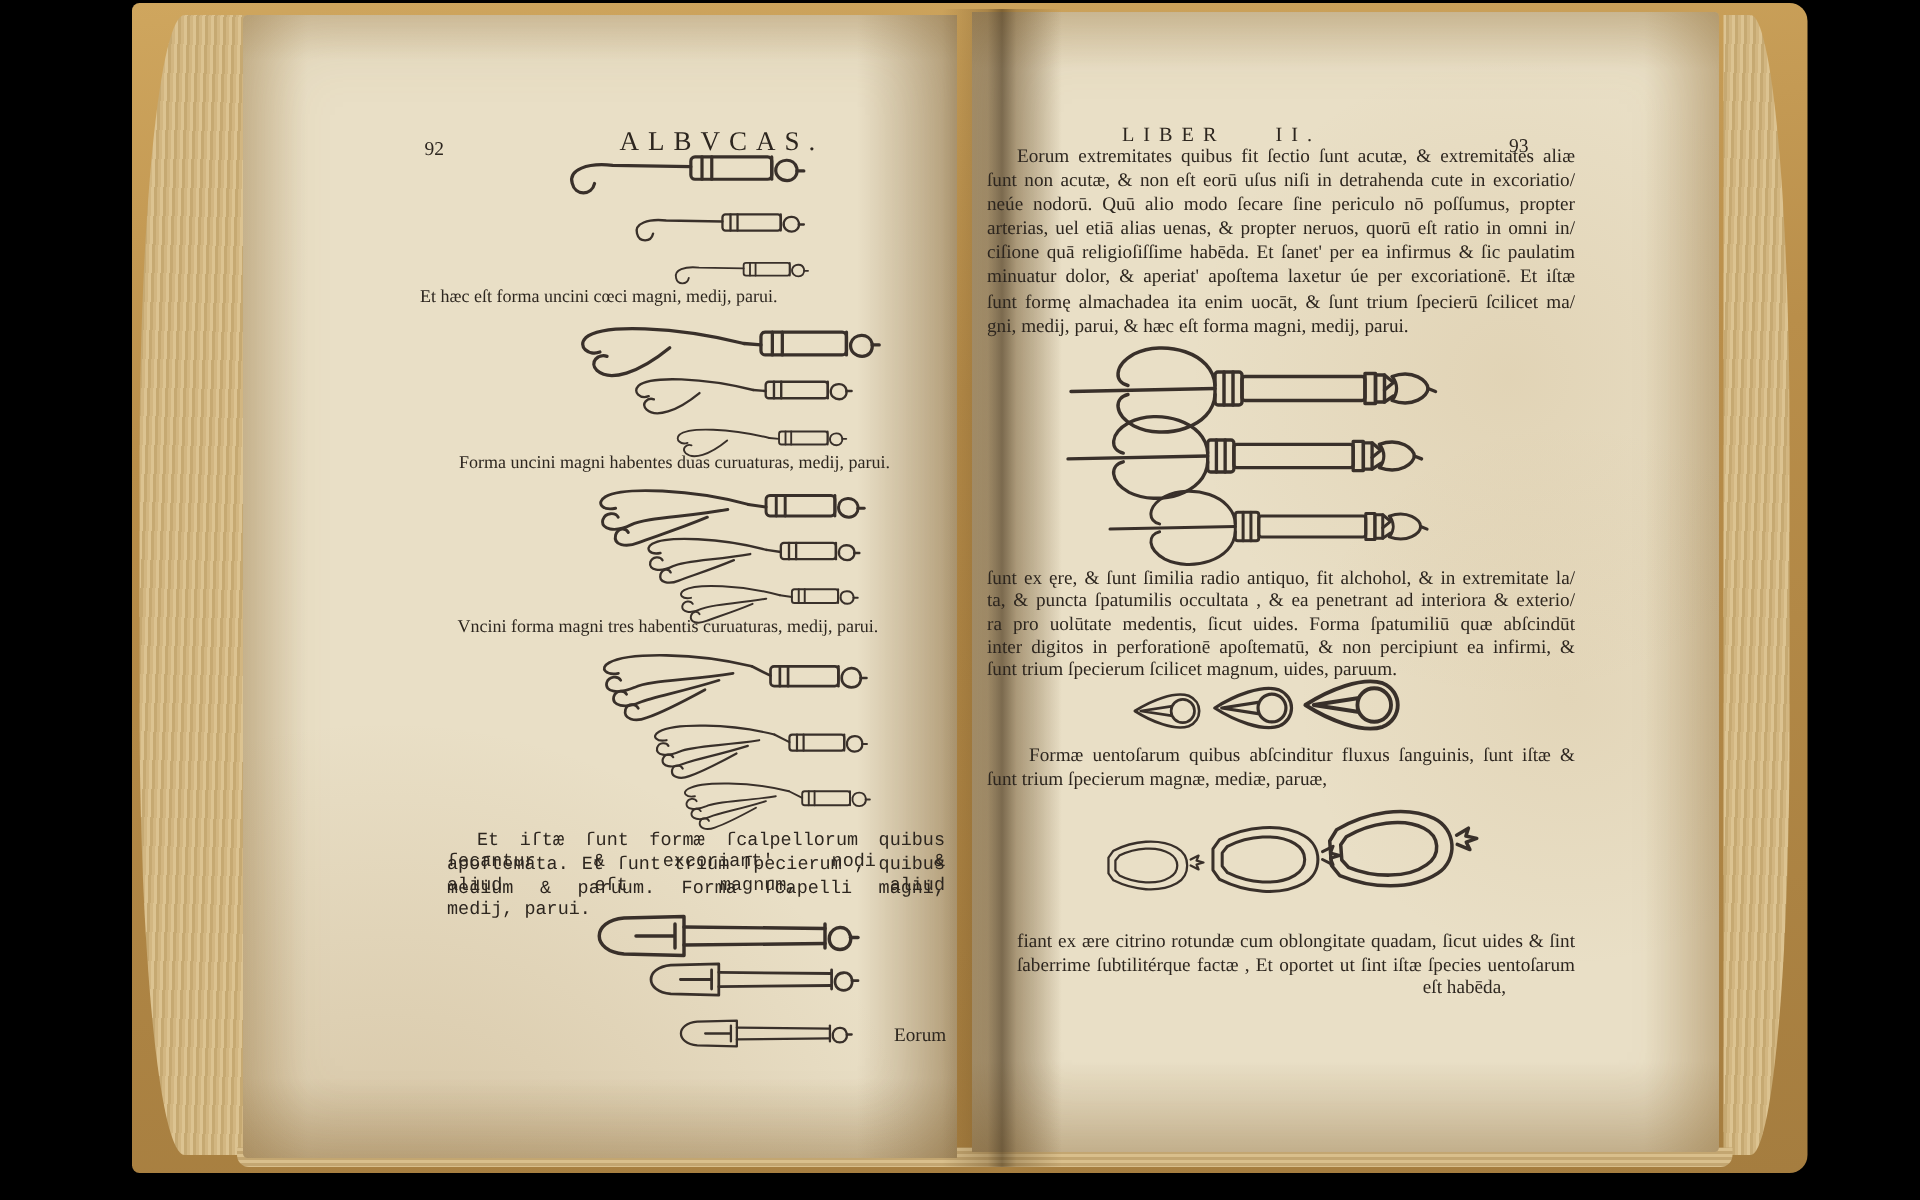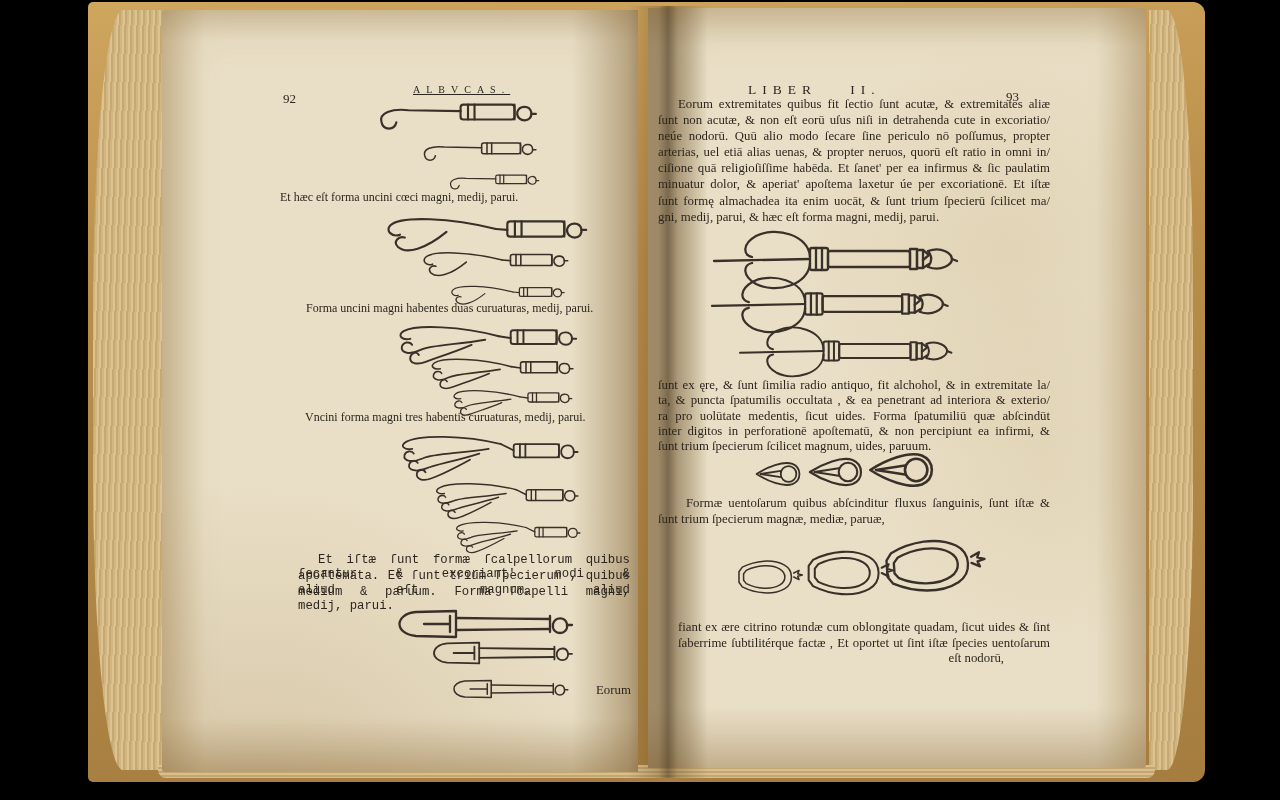--- a/index.html
+++ b/index.html
@@ -34,21 +34,21 @@
           radial-gradient(circle at 72% 32%, rgba(170,130,65,.12), transparent 34%),
           radial-gradient(circle at 80% 60%, rgba(170,130,65,.10), transparent 30%),
           linear-gradient(to left, rgba(150,115,60,.34), rgba(150,115,60,0) 10%, rgba(150,115,60,0) 88%, rgba(115,82,35,.40) 100%),
           linear-gradient(to bottom, rgba(150,115,60,.26), rgba(150,115,60,0) 5%, rgba(150,115,60,0) 92%, rgba(130,95,45,.28)),
           var(--page);
         box-shadow:inset 0 0 55px rgba(140,105,50,.30);}
   .gutter{position:absolute;left:540px;top:4px;width:80px;height:772px;pointer-events:none;
         background:linear-gradient(to right, rgba(80,55,20,0) 0%, rgba(80,55,20,.28) 38%, rgba(50,33,10,.50) 50%, rgba(80,55,20,.28) 62%, rgba(80,55,20,0) 100%);}
   
   .txt{position:absolute;white-space:nowrap;}
-  .rt{font-size:10px;letter-spacing:6px;text-decoration:underline;}
+  .rt{font-size:18px;letter-spacing:6px;}
   .rt2{font-size:13.5px;letter-spacing:6px;word-spacing:24px;}
   .pgnum{font-size:13px;}
   .cap{position:absolute;font-size:12px;text-align:left;white-space:nowrap;}
   .para{position:absolute;}
   .para .ln{text-align:justify;text-align-last:justify;}
   .para .ln.end{text-align-last:left;}
   .para .ln.first{text-indent:20px;}
   .para .ln.rightal{text-align-last:right;padding-right:46px;}
   .para-l{left:298px;top:553px;width:332px;font-size:12.3px;}
   .para-l .ln{height:16.2px;font-family:Liberation Mono, monospace;}
@@ -117,21 +117,21 @@
   </div>
 
   <div class="para cap-r">
     <div class="ln first">Formæ uentoſarum quibus abſcinditur fluxus ſanguinis, ſunt iſtæ &amp;</div>
     <div class="ln end">ſunt trium ſpecierum magnæ, mediæ, paruæ,</div>
   </div>
 
   <div class="para para-r3">
     <div class="ln">fiant ex ære citrino rotundæ cum oblongitate quadam, ſicut uides &amp; ſint</div>
     <div class="ln">ſaberrime ſubtilitérque factæ , Et oportet ut ſint iſtæ ſpecies uentoſarum</div>
-    <div class="ln end rightal">eſt nodorū,</div>
+    <div class="ln end rightal">eſt habēda,</div>
   </div>
 
   <svg class="art" width="1280" height="800" viewBox="0 0 1280 800">
     <defs>
 
       <g id="g-u1">
         <path d="M92,-2 L36,-3 C18,-5 4,0 7,10 C9,19 21,19 23,10"></path>
         <rect x="92" y="-9" width="58" height="16" rx="3"></rect>
         <path d="M100,-9 v16 M107,-9 v16"></path>
         <path d="M150,-9 v16"></path>

